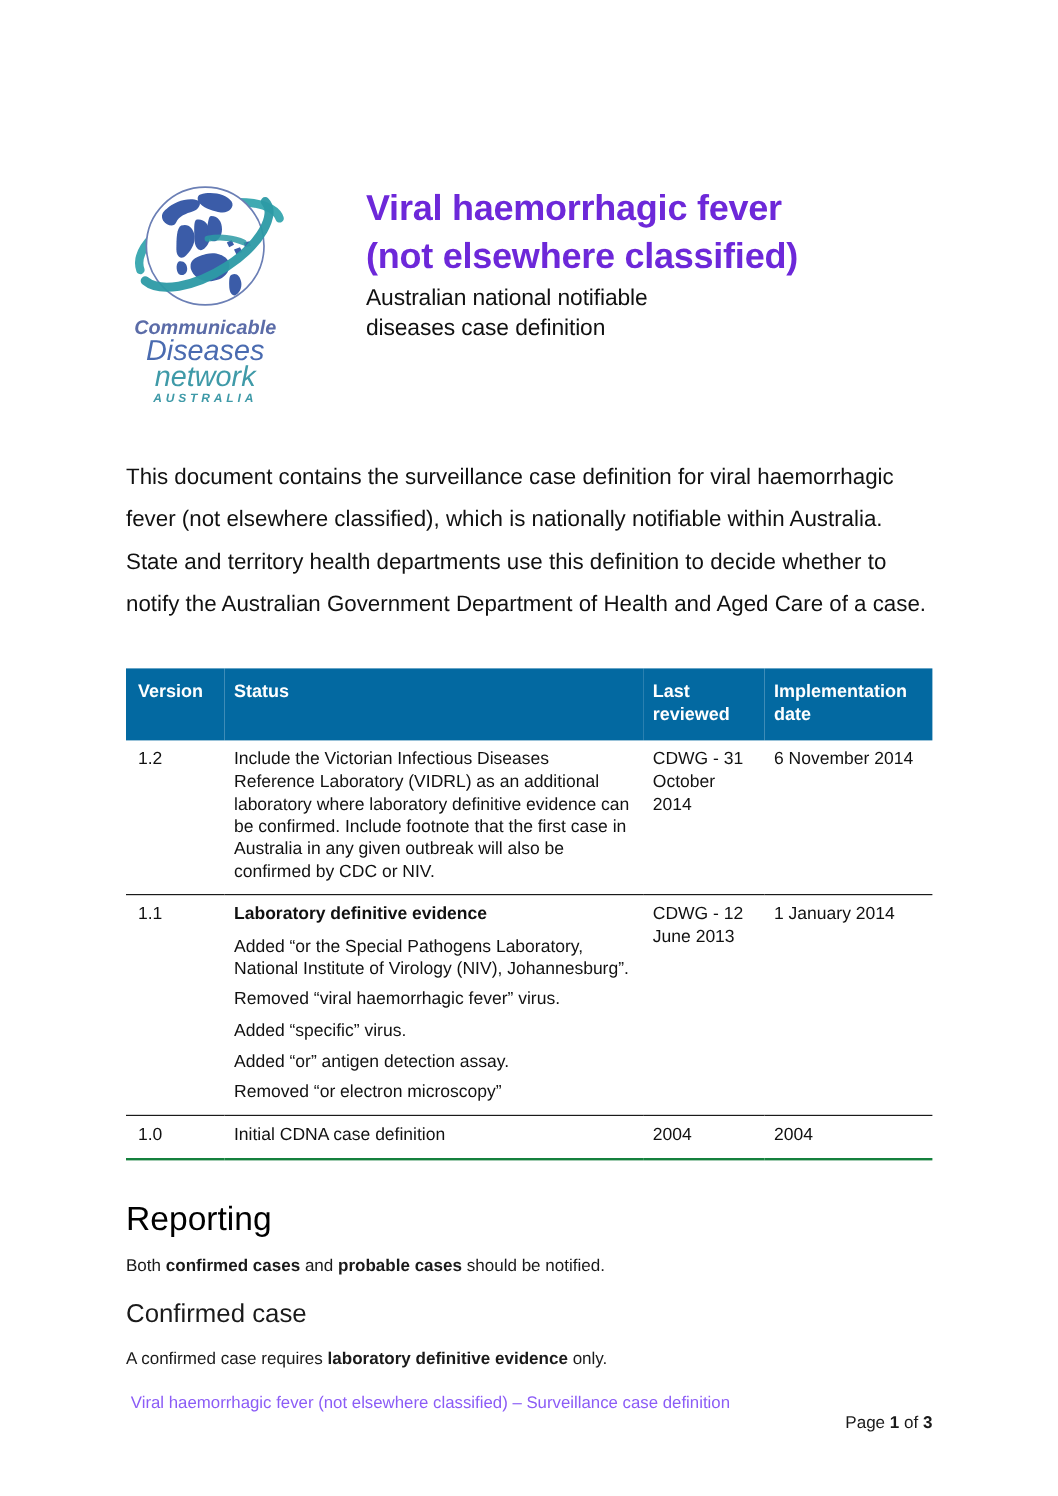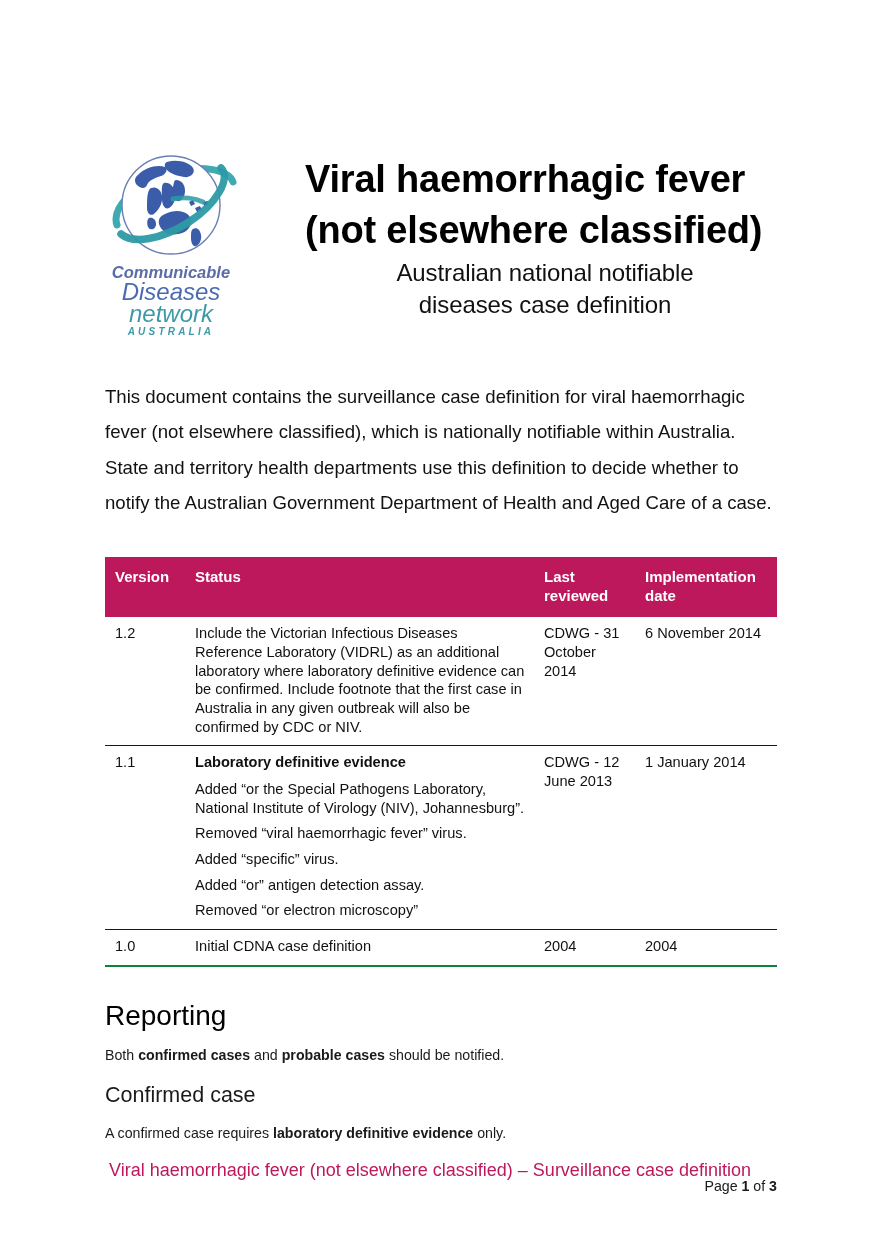--- a/index.html
+++ b/index.html
@@ -43,35 +43,34 @@
     font-style: italic;
   }
   .logo svg { display: block; width: 132px; height: 205px; }
 
   .title-block {
     flex: 1 1 auto;
     padding-left: 68px;
     padding-top: 26px;
   }
   .doc-title {
-    font-size: 38px;
+    font-size: 30px;
     font-weight: bold;
     line-height: 1.33;
     letter-spacing: -0.2px;
-    color: #000000;
+    color: #6d28d9;
     margin: 0;
   }
   .doc-subtitle {
-    font-size: 24px;
+    font-size: 19px;
     font-weight: normal;
     line-height: 1.34;
     letter-spacing: -0.1px;
     color: #111;
     margin: 2px 0 0 0;
-    text-align: center;
   }
 
   
   .intro {
     position: absolute;
     left: 105px;
     top: 360px;
     width: 672px;
     font-size: 18.6px;
     line-height: 35.5px;
@@ -90,21 +89,21 @@
     border-collapse: collapse;
     table-layout: fixed;
     font-size: 14.6px;
   }
   table.vtable col.c-version { width: 82px; }
   table.vtable col.c-status  { width: 349px; }
   table.vtable col.c-last    { width: 101px; }
   table.vtable col.c-impl    { width: 140px; }
 
   table.vtable thead th {
-    background: #be185d;
+    background: #0369a1;
     color: #ffffff;
     font-weight: bold;
     text-align: left;
     vertical-align: top;
     padding: 10px 8px 12px 8px;
     line-height: 1.28;
     font-size: 15px;
   }
   table.vtable thead th.first { padding-left: 10px; }
 
@@ -158,22 +157,22 @@
   #reporting-heading   { top: 999px; }
   #reporting-para      { top: 1046px; }
   #confirmed-heading   { top: 1083px; }
   #confirmed-para      { top: 1124px; }
 
   
   .footer-text {
     position: absolute;
     left: 109px;
     top: 1160px;
-    font-size: 18px;
-    color: #be185d;
+    font-size: 14px;
+    color: #8b5cf6;
   }
   .footer-page {
     position: absolute;
     right: 105px;
     top: 1178px;
     font-size: 14.2px;
     color: #1a1a1a;
     text-align: right;
   }
   .footer-page b { font-weight: bold; }

